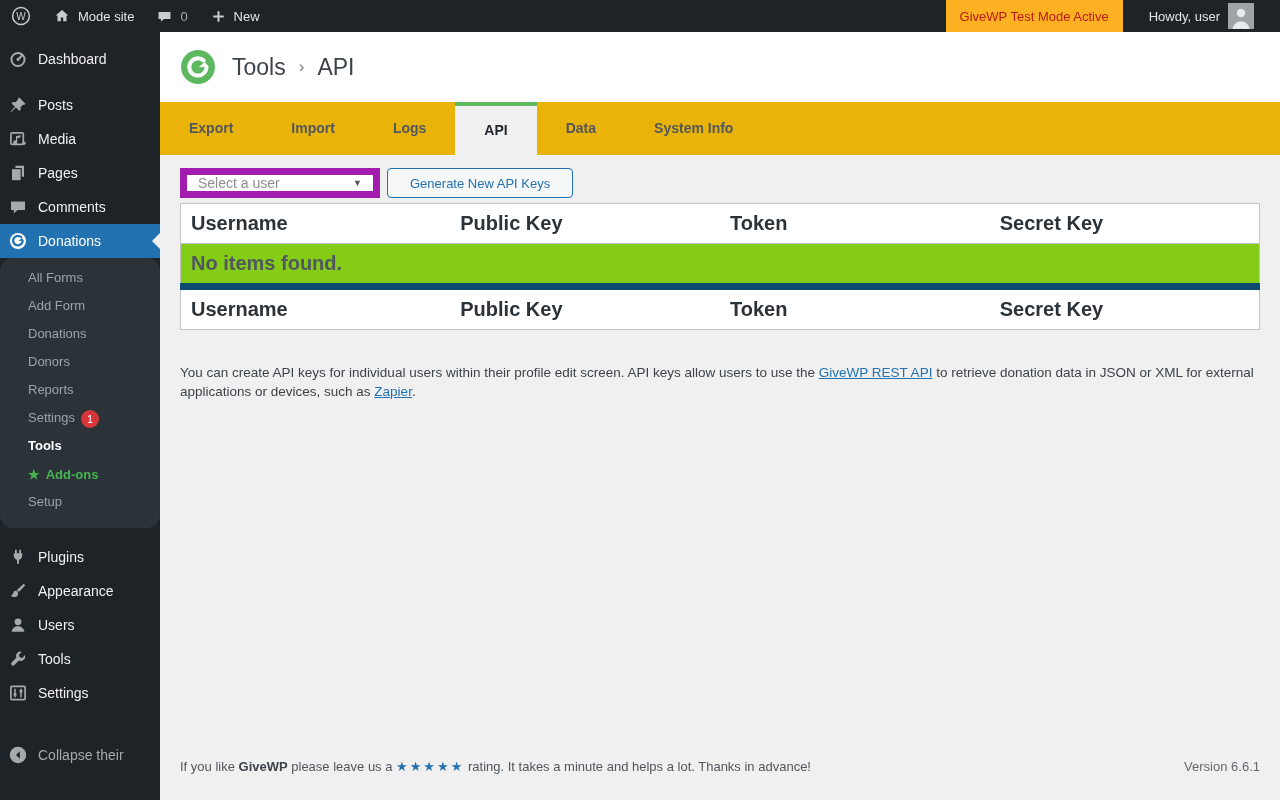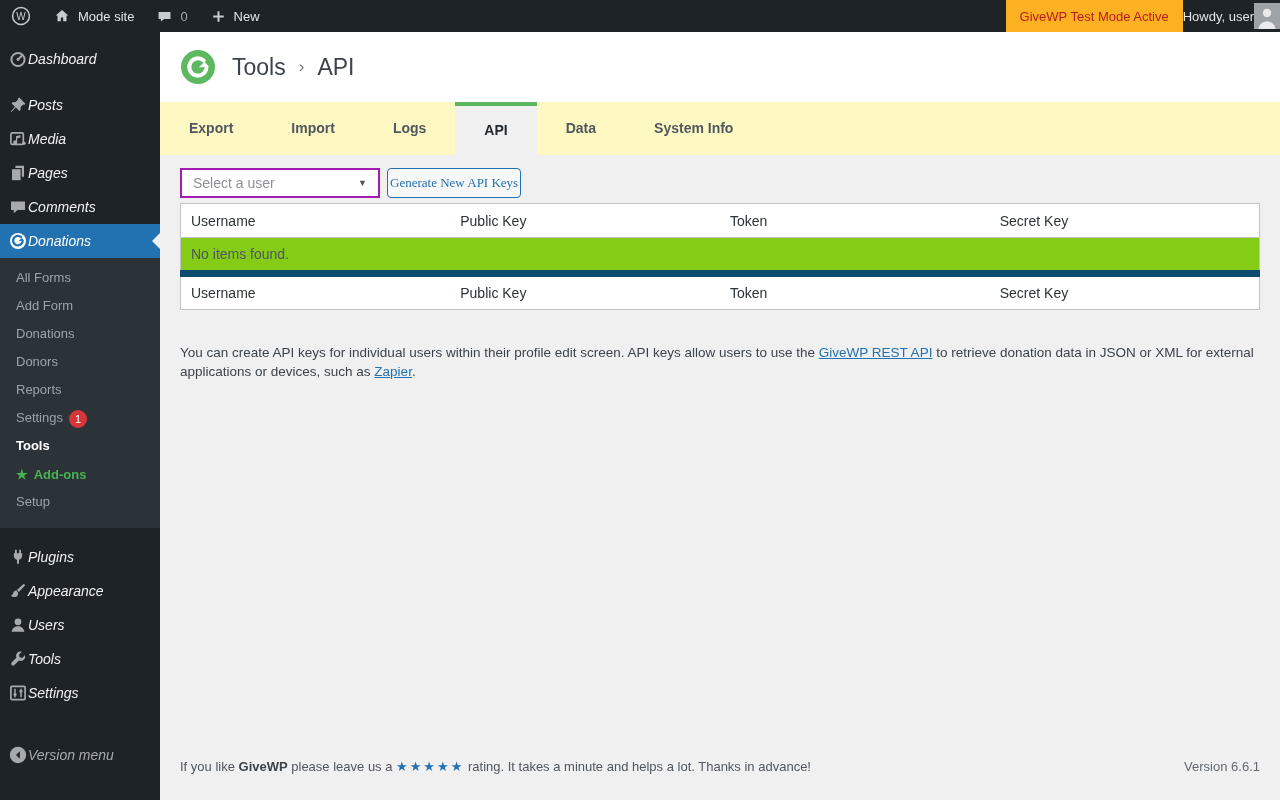--- a/index.html
+++ b/index.html
@@ -17,90 +17,90 @@
     background: #1d2327; color: #e2e4e7;
     display: flex; align-items: center; font-size: 13px; z-index: 50;
   }
   .ab-item { display: flex; align-items: center; gap: 7px; padding: 0 11px; height: 100%; cursor: pointer; }
   .ab-count { color: #a7aaad; }
   .ab-right { margin-left: auto; display: flex; align-items: center; height: 100%; }
   .test-mode {
     height: 100%; display: flex; align-items: center; padding: 0 14px;
     background: #fcb123; color: #b91c1c; cursor: pointer;
   }
-  .howdy { display: flex; align-items: center; padding: 0 0; height: 100%; cursor: pointer; }
+  .howdy { display: flex; align-items: center; gap: 8px; padding: 0 26px; height: 100%; cursor: pointer; }
 
   
   .sidebar {
     position: fixed; top: 32px; left: 0; bottom: 0; width: 160px;
     background: #1d2327; color: #f0f0f1; font-size: 14px; z-index: 40;
   }
   .menu { padding-top: 10px; }
   .menu-item {
-    display: flex; align-items: center; gap: 0;
-    padding: 8px 8px; height: 34px; cursor: pointer; color: #f0f0f1; font-style: italic;
+    display: flex; align-items: center; gap: 10px;
+    padding: 8px 8px; height: 34px; cursor: pointer; color: #f0f0f1;
   }
   .menu-item .mi-icon { width: 20px; height: 20px; flex: 0 0 20px; display: flex; align-items: center; justify-content: center; }
   .menu-sep { height: 12px; }
   .menu-item.active { background: #2271b1; color: #fff; position: relative; }
   .active-arrow {
     position: absolute; right: 0; top: 50%; margin-top: -8px;
     width: 0; height: 0; border: 8px solid transparent; border-right-color: #f0f0f1;
   }
-  .submenu { background: #2c3338; padding: 6px 4px 12px; }
+  .submenu { background: #2c3338; padding: 6px 16px 12px; border-radius: 13px; }
   .submenu-item {
     display: block; padding: 6px 12px; height: 28px;
     font-size: 13px; color: #9ea3a8; cursor: pointer;
   }
   .submenu-item.current { color: #fff; font-weight: 700; }
   .submenu-item.addons { color: #46b450; font-weight: 700; display: flex; align-items: center; gap: 6px; }
   .addons-star { color: #46b450; font-size: 13px; }
   .settings-badge {
     display: inline-block; margin-left: 6px; min-width: 18px; height: 18px;
     background: #d63638; color: #fff; border-radius: 9px;
     font-size: 11px; line-height: 18px; text-align: center; padding: 0 5px; vertical-align: middle;
   }
   .collapse-item { position: absolute; bottom: 28px; left: 0; right: 0; color: #a7aaad; }
 
   
   .content { margin-left: 160px; margin-top: 32px; height: 768px; position: relative; background: #f0f0f1; }
   .page-header { background: #fff; height: 70px; display: flex; align-items: center; padding: 0 20px; gap: 16px; }
   .page-title { font-size: 23px; color: #3c434a; display: flex; align-items: center; gap: 13px; font-weight: 400; }
   .crumb-sep { color: #787c82; font-size: 17px; }
 
-  .tab-bar { background: #fef9c3; height: 53px; display: flex; }
+  .tab-bar { background: #eab308; height: 53px; display: flex; }
   .tab {
     height: 53px; line-height: 53px; padding: 0 29px;
     font-size: 14px; font-weight: 700; color: #50575e; cursor: pointer;
   }
   .tab.active {
     background: #f0f0f1; border-top: 4px solid #5db860; line-height: 49px; color: #23282d;
   }
 
   .main { padding: 13px 20px 0; }
   .controls { display: flex; gap: 7px; }
   .user-select {
     width: 200px; height: 30px; background: #fff;
-    border: 2px solid #a21caf; border-radius: 0;
+    border: 7px solid #a21caf; border-radius: 0;
     display: flex; align-items: center; justify-content: space-between;
     padding: 0 11px; color: #8c8f94; font-size: 14px; cursor: pointer;
   }
   .select-caret { font-size: 9px; color: #50575e; }
   .btn-secondary {
-    height: 30px; padding: 0 2px; background: #f6f7f7;
+    height: 30px; padding: 0 22px; background: #f6f7f7;
     border: 1px solid #2271b1; border-radius: 4px;
-    color: #2271b1; font-size: 13px; cursor: pointer; font-family: Liberation Serif, serif;
+    color: #2271b1; font-size: 13px; cursor: pointer; font-family: Liberation Sans, sans-serif;
   }
 
   table.api-table {
     width: 100%; margin-top: 5px; border-collapse: collapse;
     background: #fff; border: 1px solid #c3c4c7;
   }
   .api-table th, .api-table td {
-    text-align: left; font-size: 14px; font-weight: 400;
+    text-align: left; font-size: 20px; font-weight: 700;
     color: #2c3338; padding: 8px 10px;
   }
   .api-table th { width: 25%; }
   .api-table thead th { border-bottom: 1px solid #c3c4c7; height: 34px; }
   .api-table tbody td { background: #84cc16; border-bottom: 7px solid #0c4a6e; color: #50575e; height: 36px; }
   .api-table tfoot th { height: 36px; }
 
   .description {
     margin-top: 34px; font-size: 13.5px; color: #3c434a; line-height: 1.4; max-width: 1075px;
   }
@@ -267,21 +267,21 @@
         <rect x="11.5" y="7.2" width="2.9" height="2.3" fill="#a7aaad"></rect>
       </svg>
       <span>Settings</span>
     </div>
 
     <div class="menu-item collapse-item">
       <svg class="mi-icon" viewBox="0 0 20 20">
         <circle cx="10" cy="10" r="8.2" fill="#a7aaad"></circle>
         <path d="M11.8 6.3L8 10l3.8 3.7z" fill="#1d2327"></path>
       </svg>
-      <span>Version menu</span>
+      <span>Collapse their</span>
     </div>
   </div>
 </div>
 
 <div class="content">
 
   <div class="page-header">
     <svg width="36" height="36" viewBox="0 0 36 36">
       <circle cx="18" cy="18" r="17" fill="#5db860"></circle>
       <path d="M26.4 19.3a8.6 8.6 0 1 1-2.7-7.7" fill="none" stroke="#fff" stroke-width="4" stroke-linecap="round"></path>

